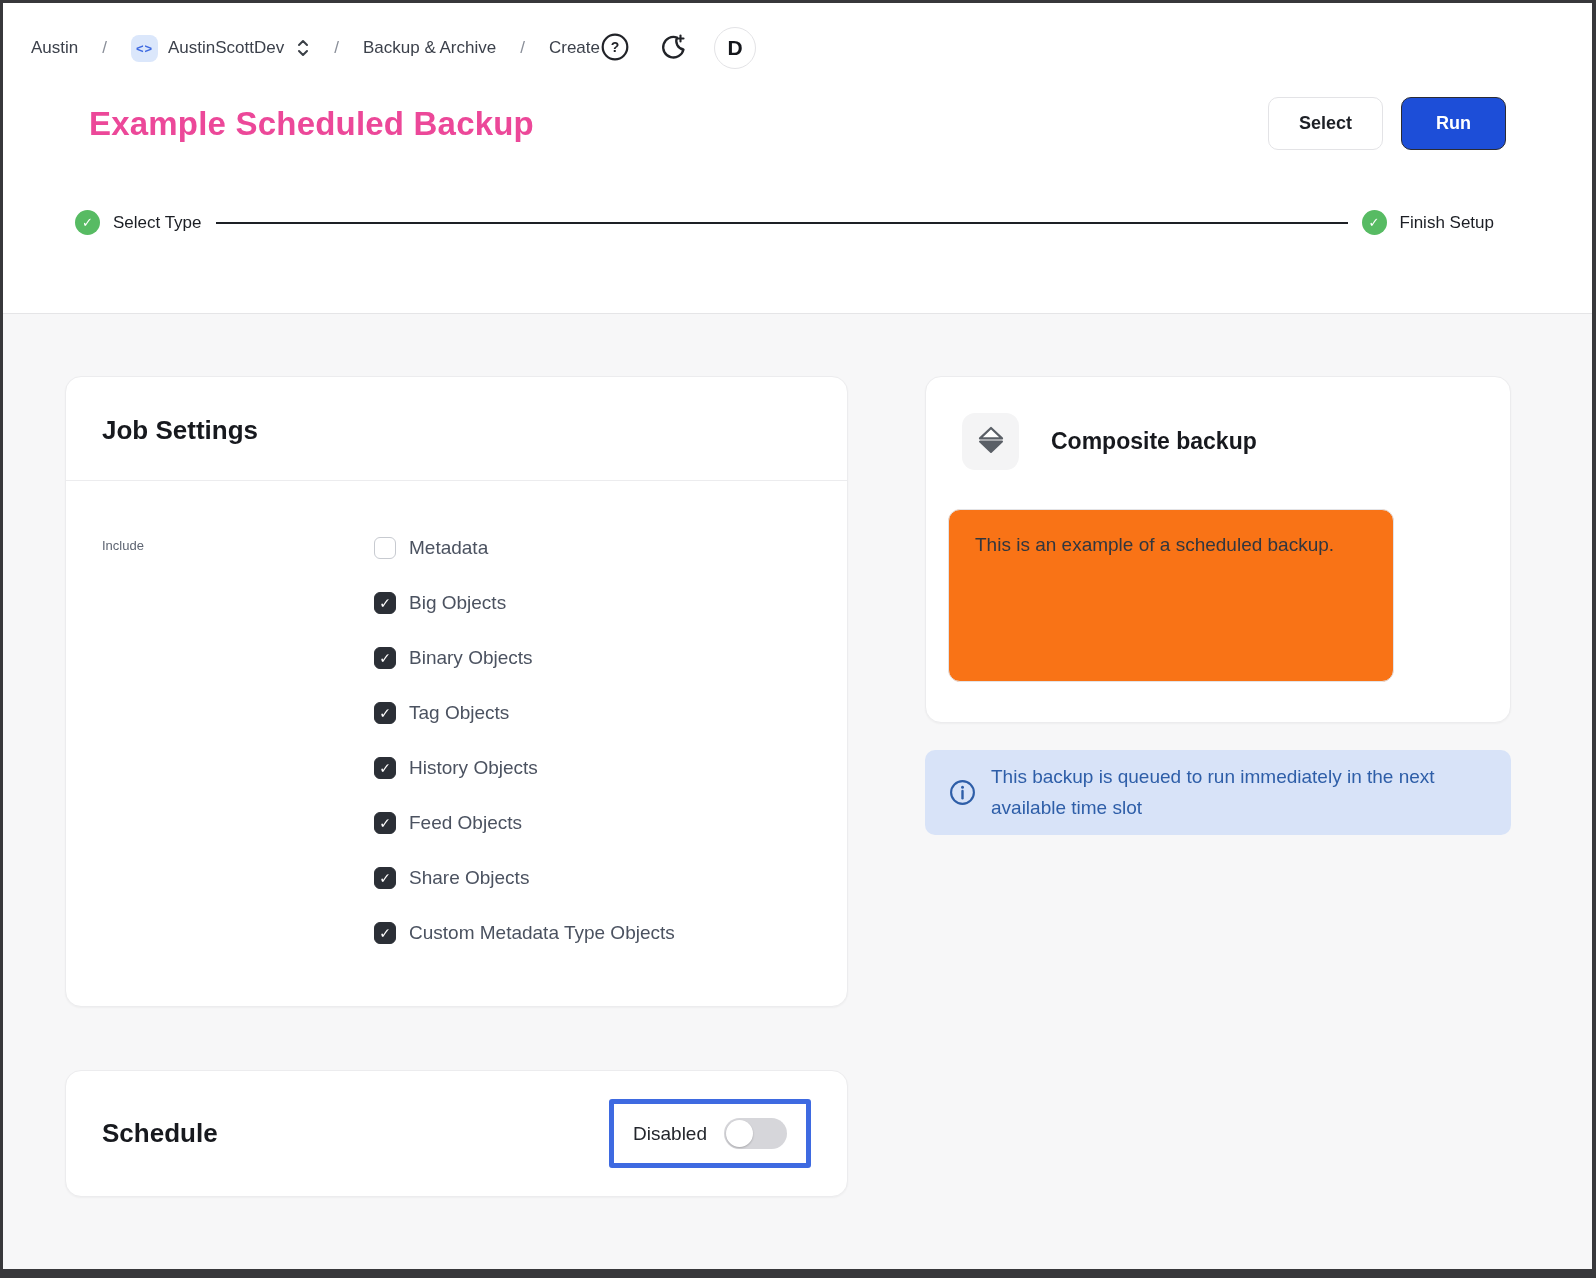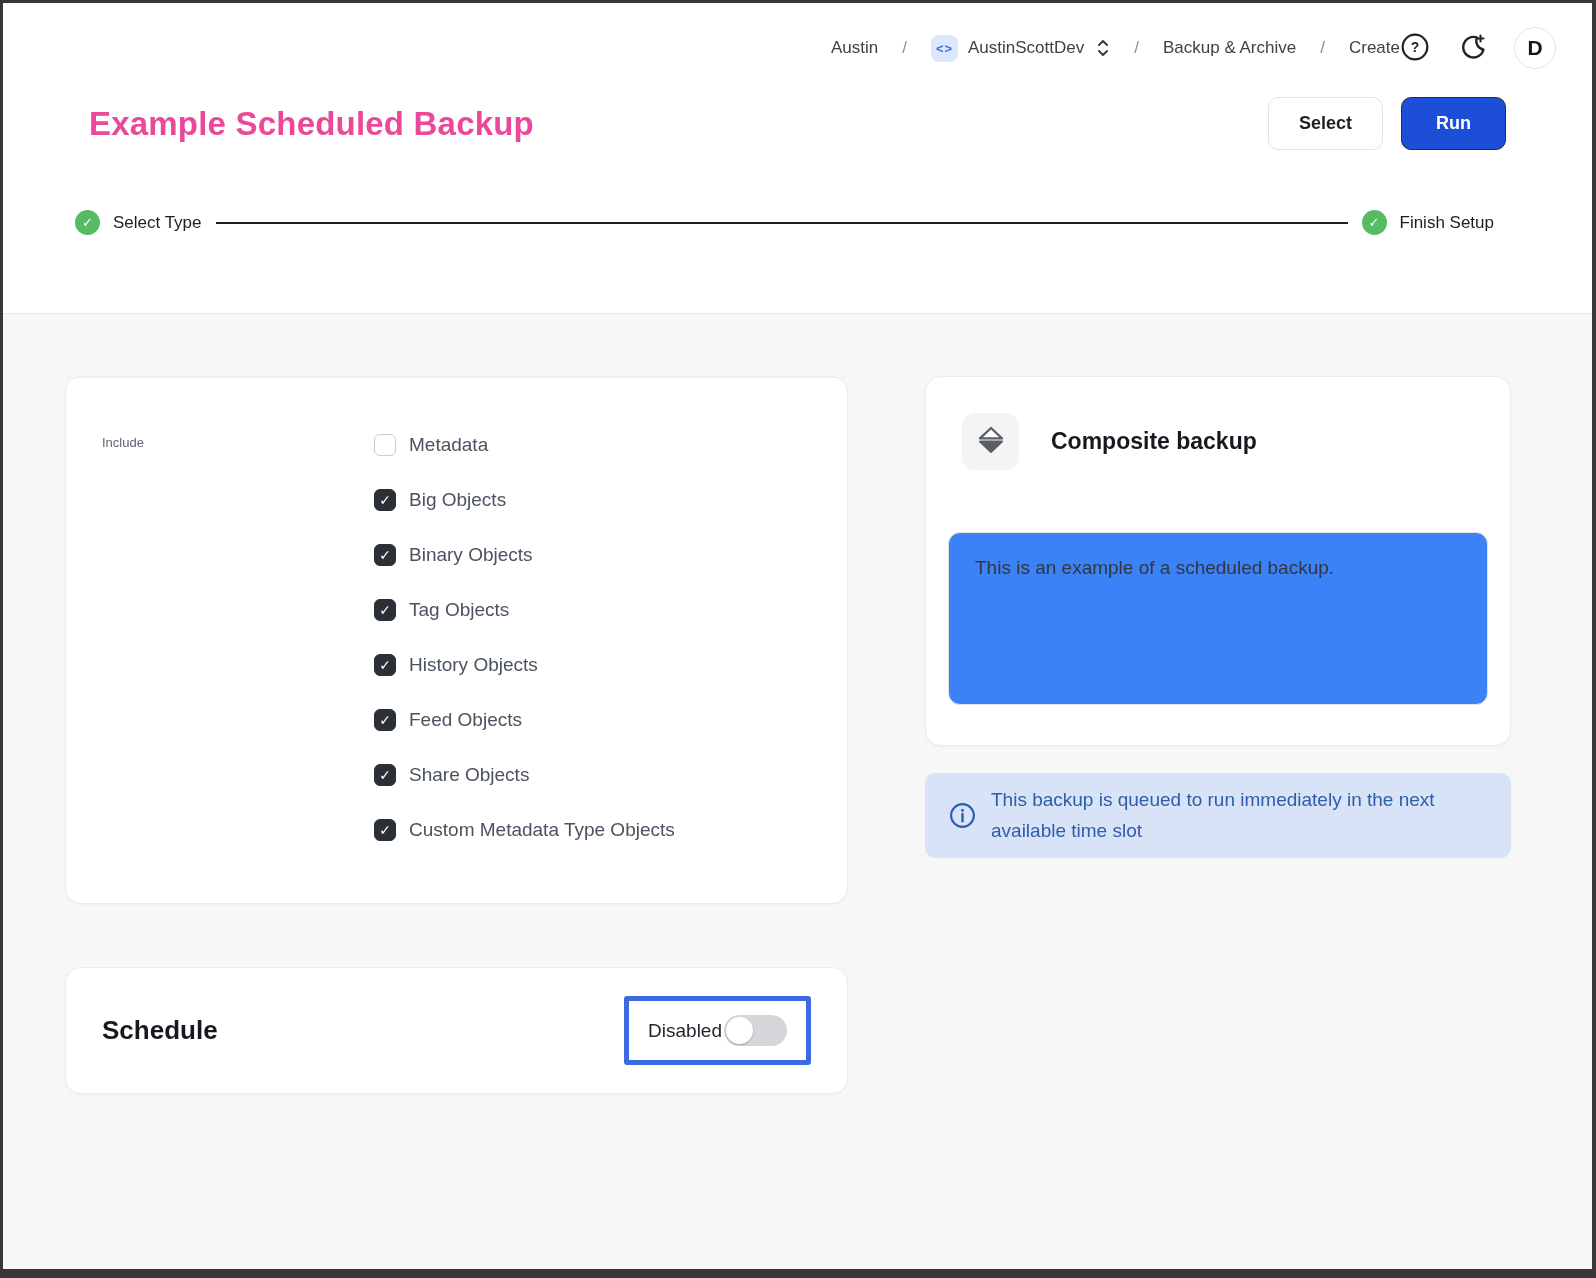--- a/index.html
+++ b/index.html
@@ -11,21 +11,21 @@
     border-style:solid; border-color:#38383b;
     border-width:3px 4px 9px 3px;
     background:#f7f7f8;
     display:flex; flex-direction:column;
     overflow:hidden;
   }
 
   
   .header { background:#fff; border-bottom:1px solid #e5e5e7; padding-bottom:78px; }
 
-  .topbar { display:flex; justify-content:flex-end; align-items:center; padding:24px 36px 0 28px; }
+  .topbar { display:flex; justify-content:flex-start; align-items:center; padding:24px 36px 0 28px; }
   .breadcrumb { display:flex; align-items:center; gap:24px; font-size:17px; color:#3c414b; }
   .crumb { cursor:pointer; }
   .crumb-sep { color:#8a8f99; }
   .org-crumb { display:flex; align-items:center; gap:10px; cursor:pointer; }
   .org-chip {
     width:27px; height:27px; border-radius:8px; background:#dbe7fb; color:#3e6ae1;
     display:flex; align-items:center; justify-content:center;
     font-size:13px; font-weight:700; letter-spacing:1px;
   }
   .sort-icon { display:flex; flex-direction:column; align-items:center; margin-left:2px; }
@@ -73,38 +73,38 @@
   }
   .cb-row.checked .cb-box { background:#2b2f36; border-color:#2b2f36; }
   .cb-check { color:#fff; font-size:14px; font-weight:700; line-height:1; display:none; }
   .cb-row.checked .cb-check { display:block; }
   .cb-label { font-size:19px; color:#4b5260; }
 
   
   .schedule-card { margin-top:63px; padding:28px 36px; display:flex; justify-content:space-between; align-items:center; }
   .focus-box {
     border:5px solid #3e6ae1; border-radius:3px; background:#fff;
-    display:flex; align-items:center; gap:2px; padding:14px 19px;
+    display:flex; align-items:center; gap:17px; padding:14px 19px;
   }
   .toggle-label { font-size:19px; color:#23262c; }
   .toggle { width:63px; height:31px; border-radius:16px; background:#d6d6da; position:relative; cursor:pointer; flex:none; }
   .toggle .knob { position:absolute; left:2px; top:2px; width:27px; height:27px; border-radius:50%; background:#fff; box-shadow:0 1px 2px rgba(0,0,0,.22); }
 
   
   .comp-card { padding:36px 22px 36px 36px; }
   .comp-head { display:flex; align-items:center; gap:32px; }
   .comp-icon-box {
     width:57px; height:57px; border-radius:13px; background:#f4f4f5; flex:none;
     display:flex; align-items:center; justify-content:center;
   }
   .comp-title { font-size:23px; font-weight:700; color:#17191e; }
   .comp-textarea {
-    margin-top:62px; margin-left:-14px; width:540px; height:173px; resize:none;
+    margin-top:39px; margin-left:-14px; width:446px; height:173px; resize:none;
     border:1px solid #e3e3e6; border-radius:12px; padding:22px 26px;
-    font-family:inherit; font-size:19px; color:#32363e; line-height:1.4; outline:none; background:#3b82f6;
+    font-family:inherit; font-size:19px; color:#32363e; line-height:1.4; outline:none; background:#f97316;
   }
 
   
   .info-banner {
     margin-top:27px; background:#d8e3f8; border-radius:10px; min-height:85px;
     display:flex; align-items:center; gap:15px; padding:8px 24px;
   }
   .info-icon { flex:none; display:flex; }
   .info-text { font-size:19px; line-height:1.6; color:#2e5ea8; font-weight:500; }
 </style>
@@ -175,20 +175,23 @@
         <span class="step-check">✓</span>
         <span class="step-label">Finish Setup</span>
       </div>
     </div>
   </div>
 
   <div class="body">
 
     <div>
       <div class="card js-card">
+        <div class="card-head">
+          <div class="card-title">Job Settings</div>
+        </div>
         <div class="card-body">
           <div class="include-label">Include</div>
           <div class="cb-list">
               <div class="cb-row">
     <span class="cb-box">
       
     </span>
     <span class="cb-label">Metadata</span>
   </div>
               <div class="cb-row checked">

